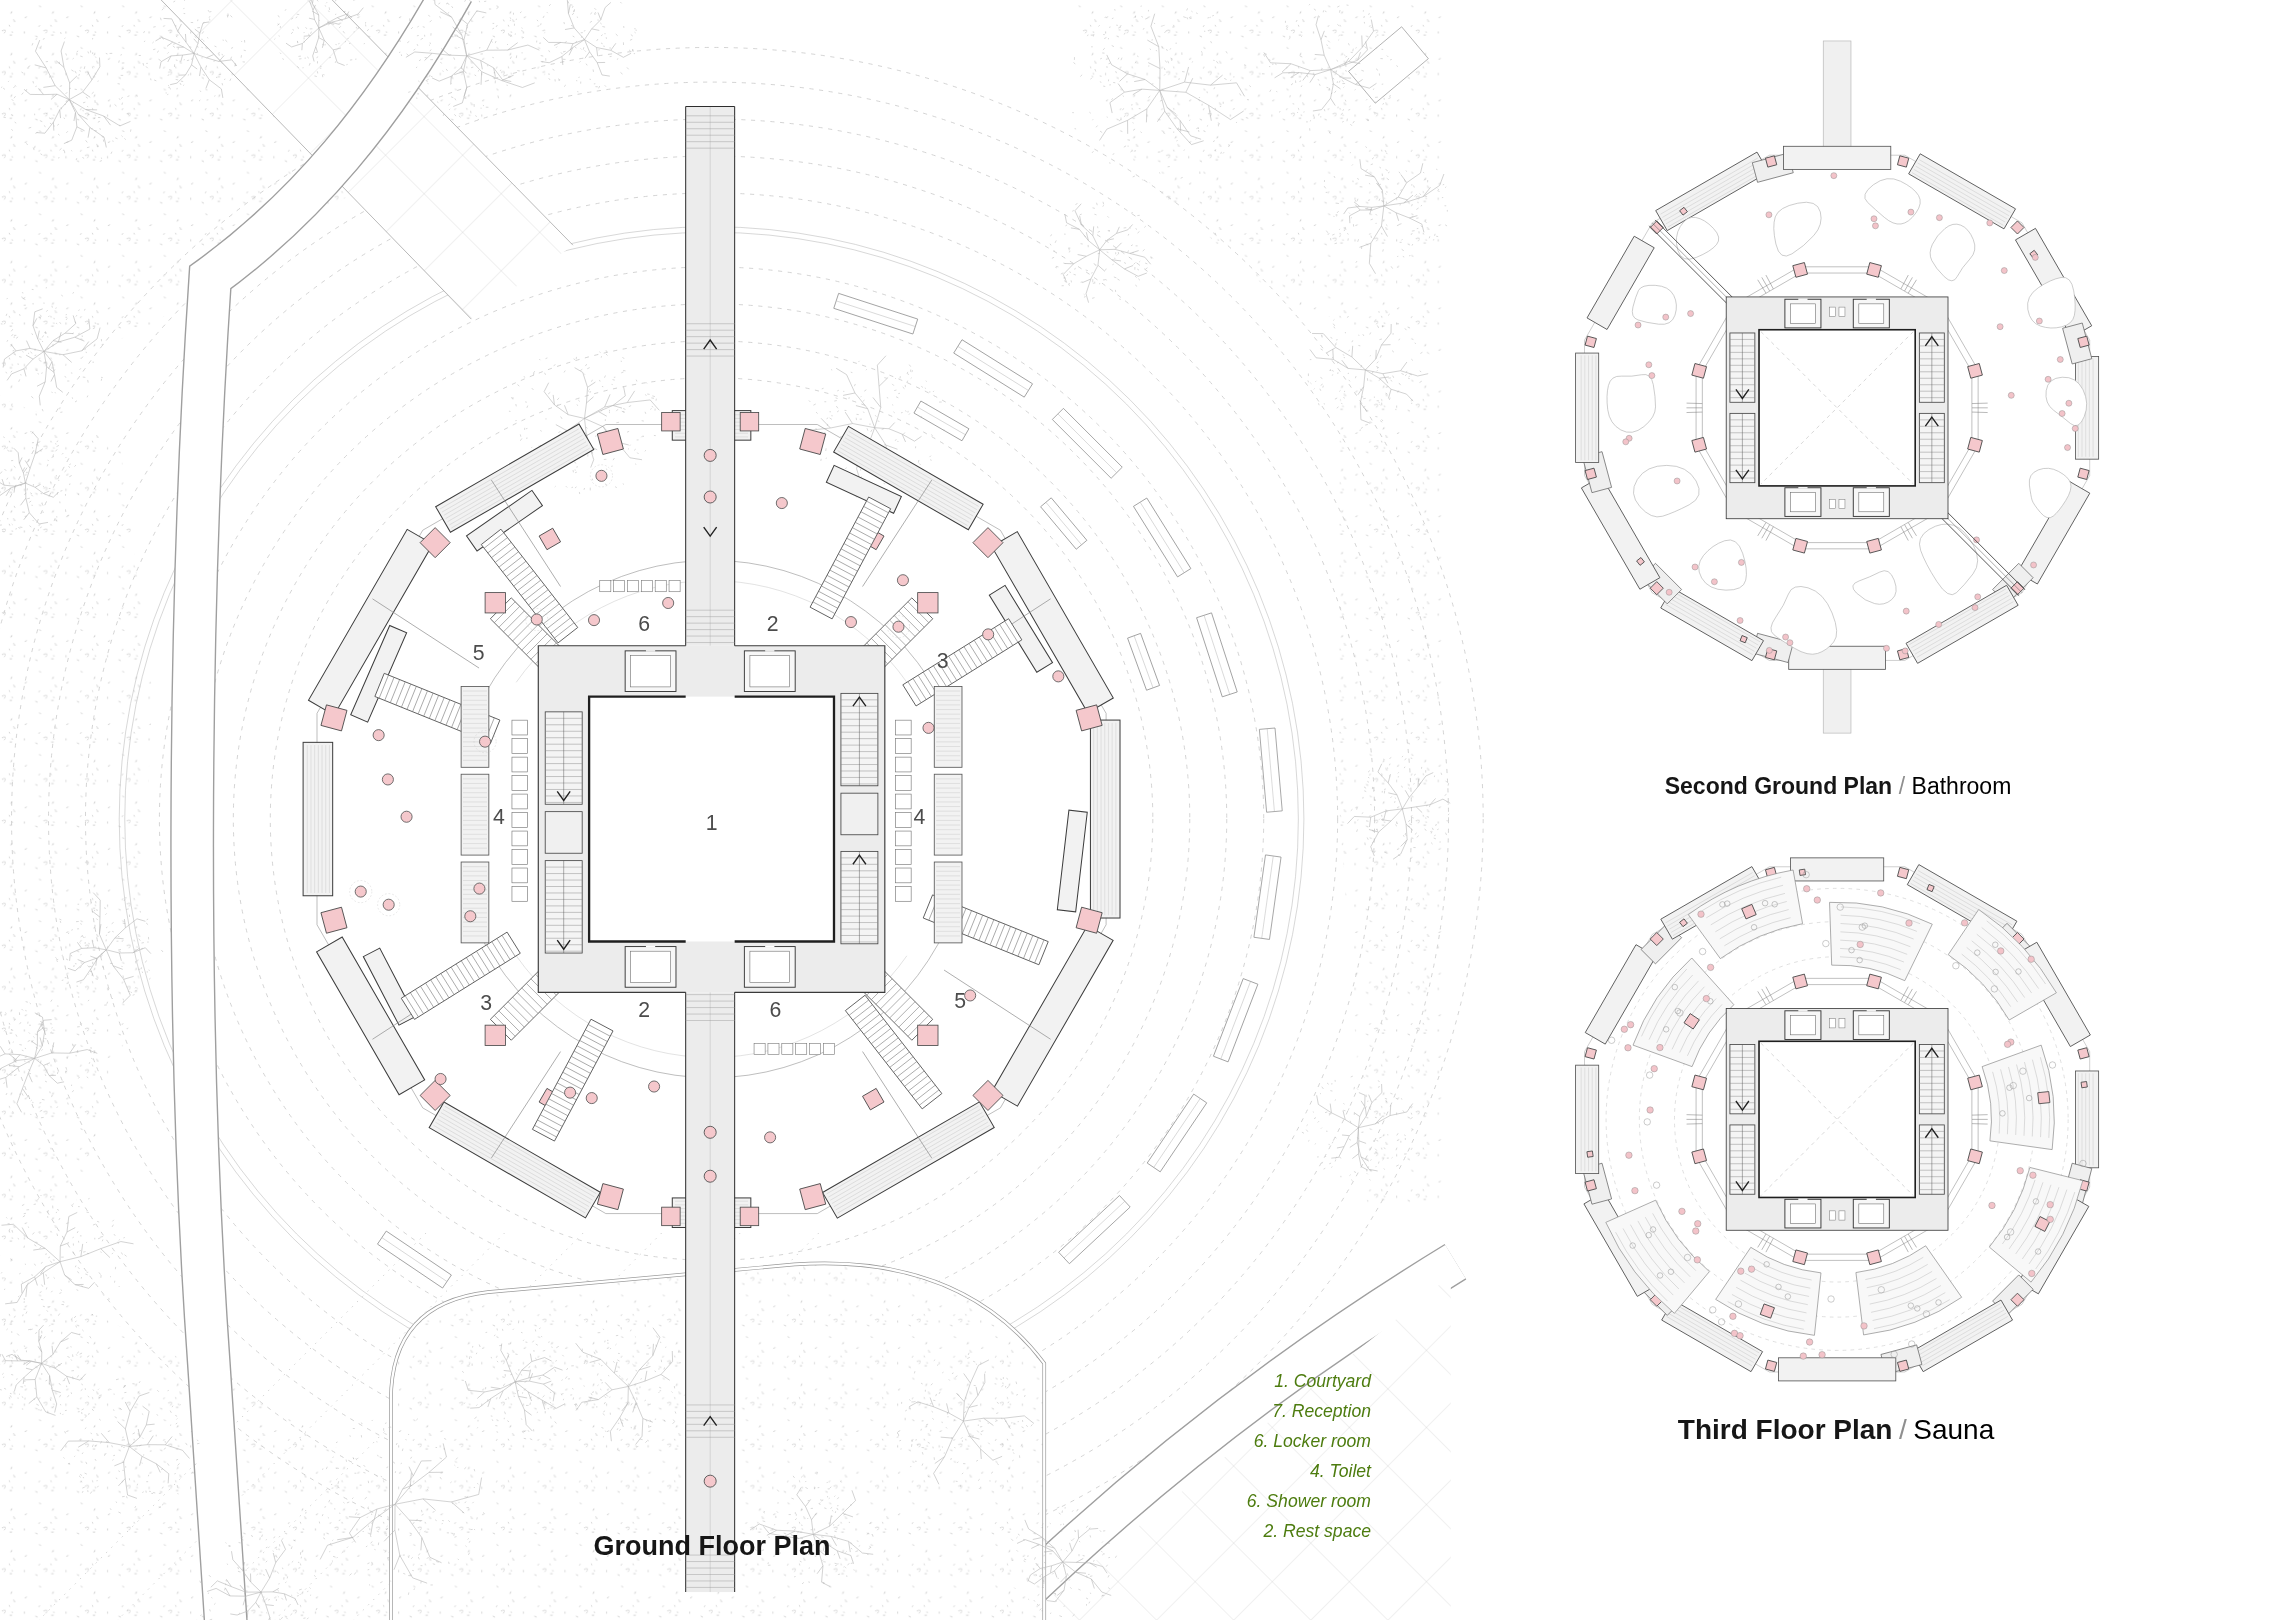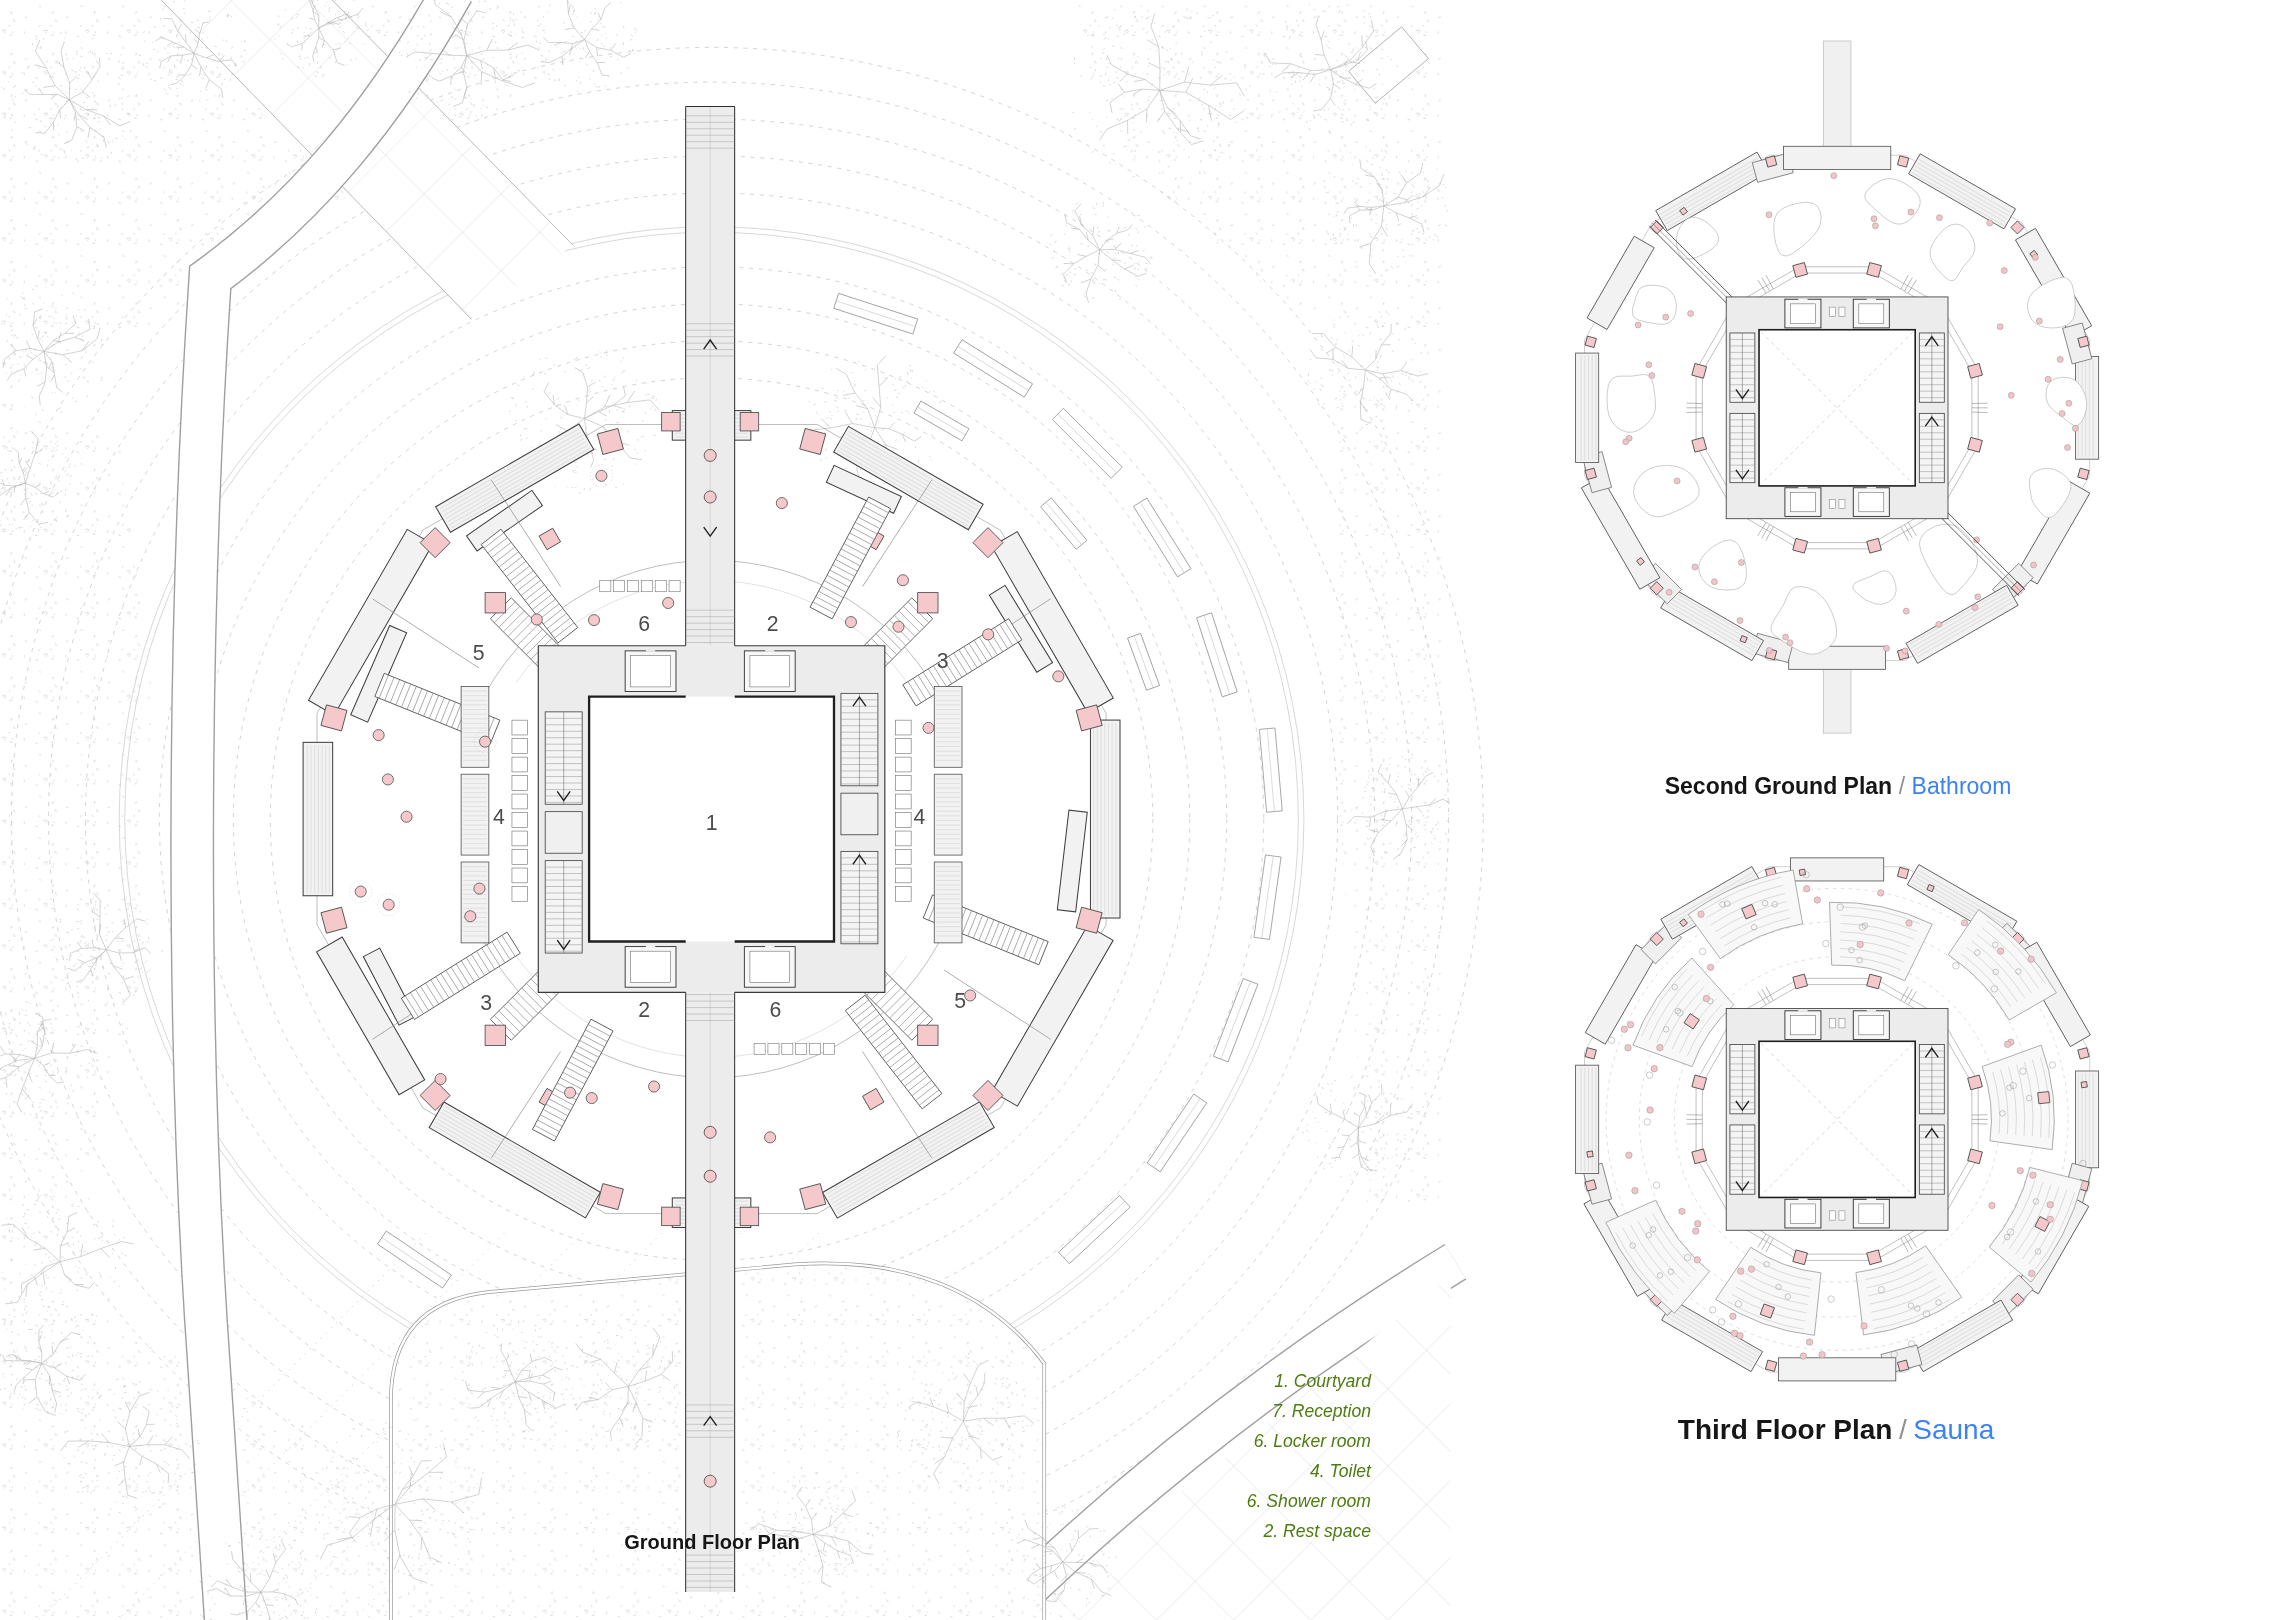--- a/index.html
+++ b/index.html
@@ -1,22 +1,22 @@
 <!DOCTYPE html>
 <html style="font-size:7.4px"><head>
 <meta charset="utf-8">
 <style>
   html,body{margin:0;padding:0;background:#fff;}
   body{font-family:"Liberation Sans","DejaVu Sans",sans-serif;}
   .sheet{position:relative;width:2295px;height:1621px;background:#ffffff;overflow:hidden;}
   svg{position:absolute;left:0;top:0;}
   .title{position:absolute;transform:translateX(-50%);white-space:nowrap;color:#161616;font-weight:600;}
-  .title .sub{color:#3b82f6;font-weight:400;text-align:right;}
+  .title .sub{color:#000000;font-weight:400;text-align:right;}
   .title .sep{color:#8f8f8f;font-weight:400;margin:0 6.5px;}
-  #ground-title{left:712px;top:1531px;font-size:20px;}
+  #ground-title{left:712px;top:1531px;font-size:27px;}
   #second-title{left:1838px;top:773px;font-size:23px;}
   #third-title{left:1836px;top:1414px;font-size:28px;}
   #legend{position:absolute;left:1112px;top:1366px;width:259px;margin:0;padding:0;
           text-align:right;font-style:italic;color:#4d7c0f;font-size:17.6px;line-height:30px;list-style:none;}
 </style>
 </head>
 <body>
 
 <div class="sheet">
   <svg id="drawing" width="2295" height="1621" viewBox="0 0 4967 3507">

